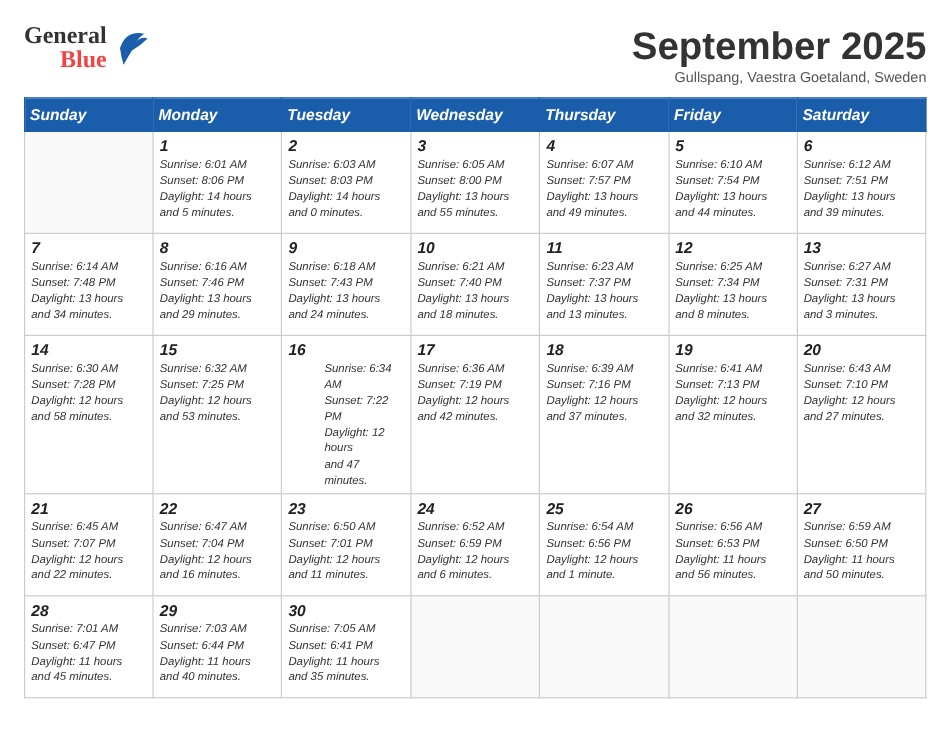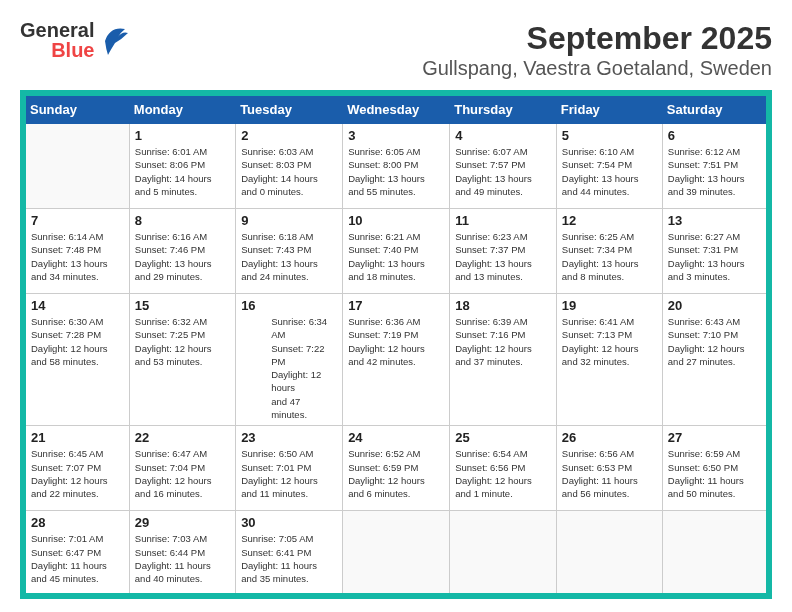--- a/index.html
+++ b/index.html
@@ -13,42 +13,44 @@
     .header {
       display: flex;
       justify-content: space-between;
       align-items: flex-start;
       margin-bottom: 10px;
     }
     .logo {
       display: flex;
       flex-direction: column;
       align-items: flex-end;
+      font-family: Liberation Serif, serif;
     }
     .logo-row {
       display: flex;
       align-items: center;
       gap: 2px;
     }
     .title-block {
       text-align: right;
     }
     .month-title {
       font-size: 32px;
       font-weight: bold;
       color: #333;
     }
     .location-title {
-      font-size: 20px;
+      font-size: 12px;
       color: #555;
     }
     .calendar {
       width: 100%;
       border-collapse: collapse;
-      border: 6px solid #14b8a6;
+      border: 1px solid #14b8a6;
+      font-style: italic;
     }
     .calendar th {
       background-color: #1a5dab;
       color: #fff;
       font-size: 13px;
       padding: 6px 4px;
       text-align: left;
       border: 1px solid #1a5dab;
     }
     .calendar td {

